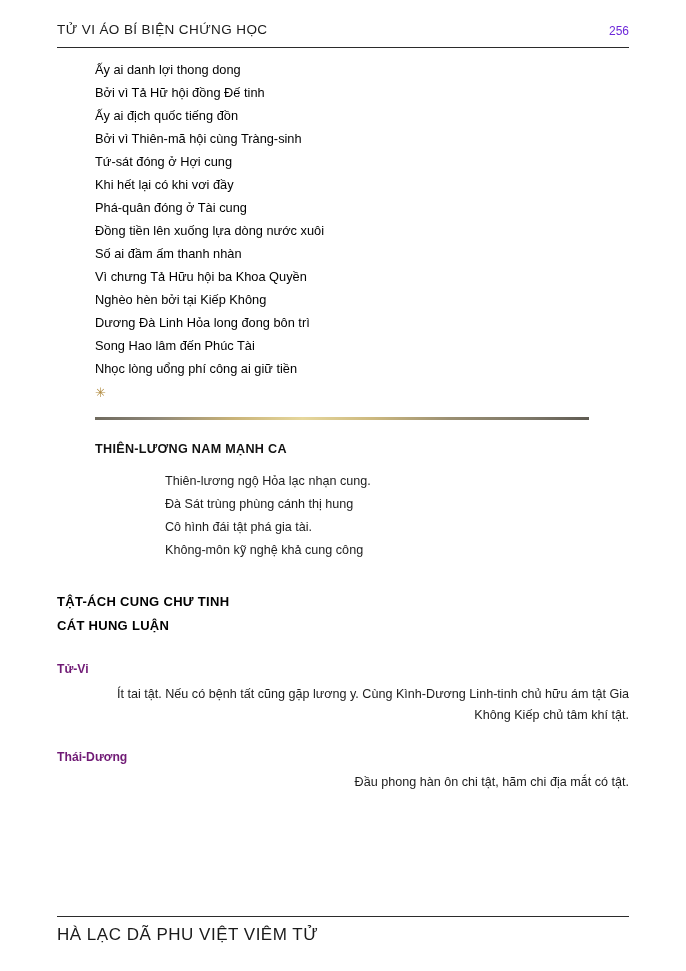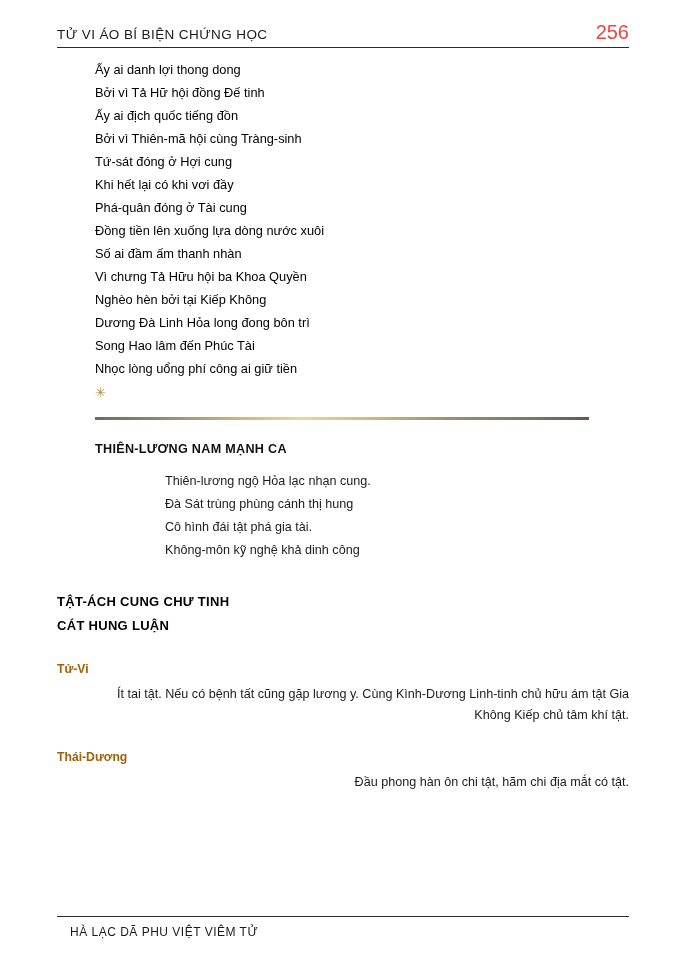--- a/index.html
+++ b/index.html
@@ -30,22 +30,22 @@
     justify-content: space-between;
     align-items: flex-end;
   }
   .header-title {
     font-size: 13.5px;
     letter-spacing: 0.4px;
     color: #1a1a1a;
     white-space: nowrap;
   }
   .header-pageno {
-    font-size: 20px;
-    color: #ef4444;
+    font-size: 12px;
+    color: #6d28d9;
     line-height: 1;
   }
   .header-rule {
     position: absolute;
     left: 57px;
     top: 47px;
     width: 572px;
     height: 1px;
     background: #2b2b2b;
   }
@@ -123,21 +123,21 @@
     line-height: 24px;
     color: #000000;
   }
 
   .sub-block {
     margin-top: 24px;
   }
   .sub-head {
     font-size: 12.2px;
     font-weight: bold;
-    color: #a16207;
+    color: #701a75;
     margin-bottom: 8px;
   }
   .para {
     font-size: 12.6px;
     line-height: 21px;
     color: #1c1c1c;
     text-indent: 34px;
     text-align: right;
   }
 
@@ -145,24 +145,24 @@
   .footer-rule {
     position: absolute;
     left: 57px;
     top: 916px;
     width: 572px;
     height: 1px;
     background: #2b2b2b;
   }
   .footer {
     position: absolute;
-    left: 70px;
+    left: 57px;
     top: 925px;
     width: 572px;
-    font-size: 12px;
+    font-size: 17px;
     letter-spacing: 0.5px;
     color: #1a1a1a;
   }
 </style>
 </head>
 <body>
 
 <div class="page">
 
   <div class="header">
@@ -192,21 +192,21 @@
     <div class="asterisk">✳</div>
 
     <div class="divider"></div>
 
     <div class="song">
       <div class="song-title">THIÊN-LƯƠNG NAM MẠNH CA</div>
       <div class="song-lines">
         <div class="song-line">Thiên-lương ngộ Hỏa lạc nhạn cung.</div>
         <div class="song-line">Đà Sát trùng phùng cánh thị hung</div>
         <div class="song-line">Cô hình đái tật phá gia tài.</div>
-        <div class="song-line">Không-môn kỹ nghệ khả dinh công</div>
+        <div class="song-line">Không-môn kỹ nghệ khả cung công</div>
       </div>
     </div>
 
     <div class="section-heads">
       <div class="head-major">TẬT-ÁCH CUNG CHƯ TINH</div>
       <div class="head-major">CÁT HUNG LUẬN</div>
     </div>
 
     <div class="sub-block">
       <div class="sub-head">Tử-Vi</div>

